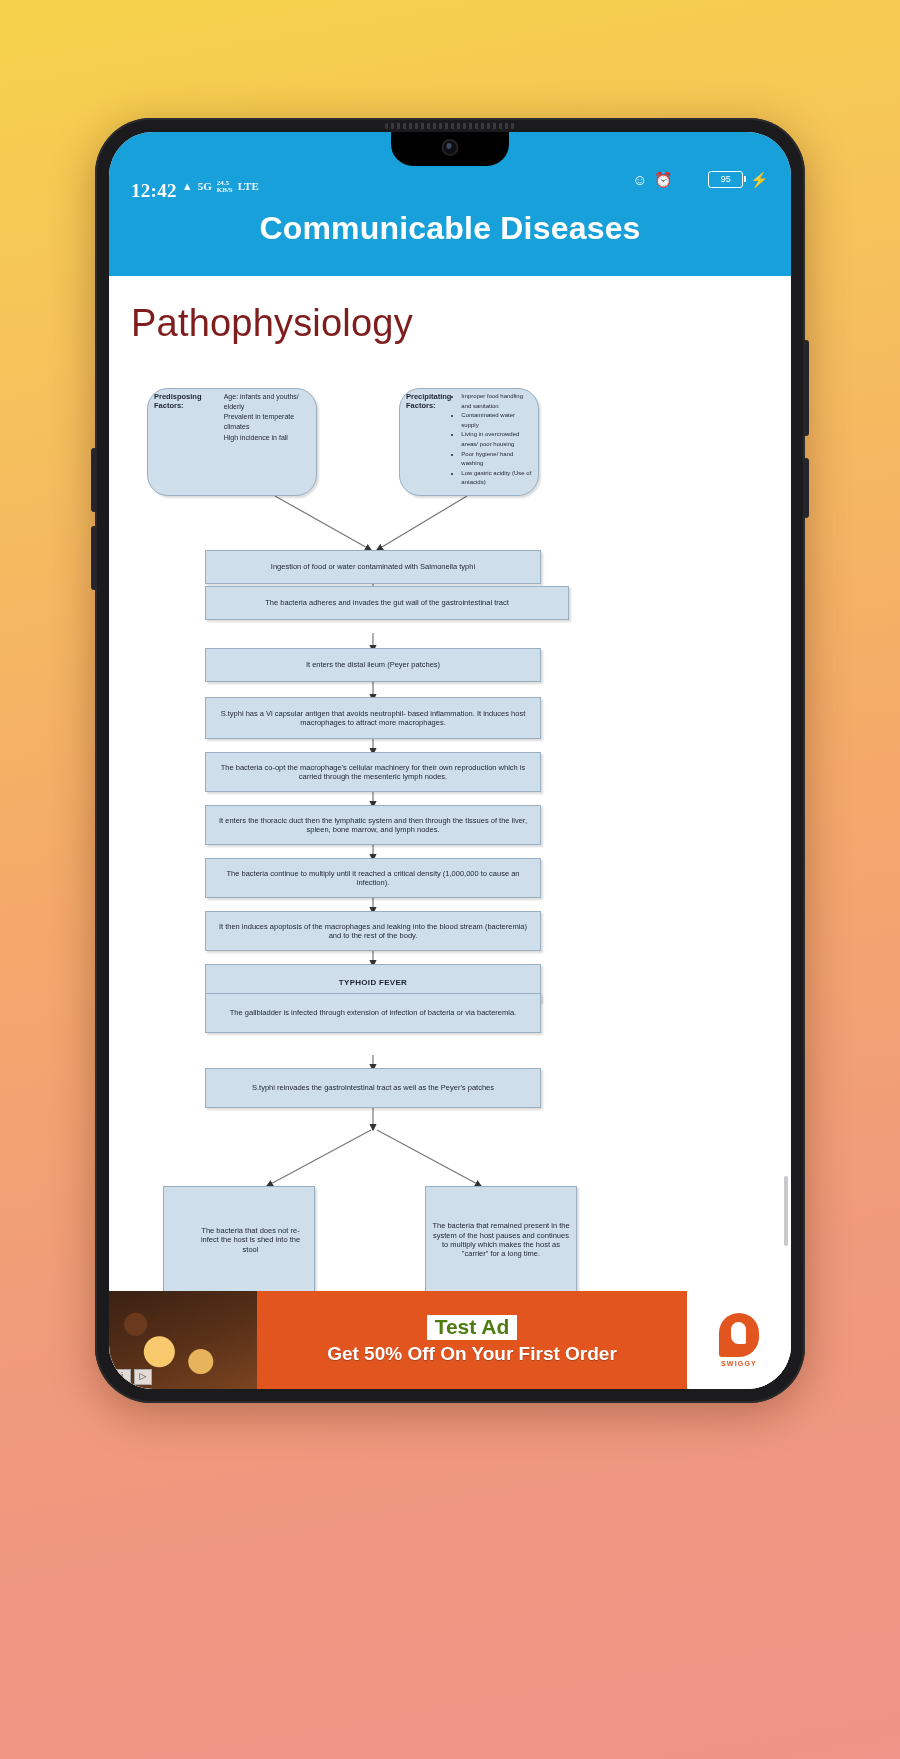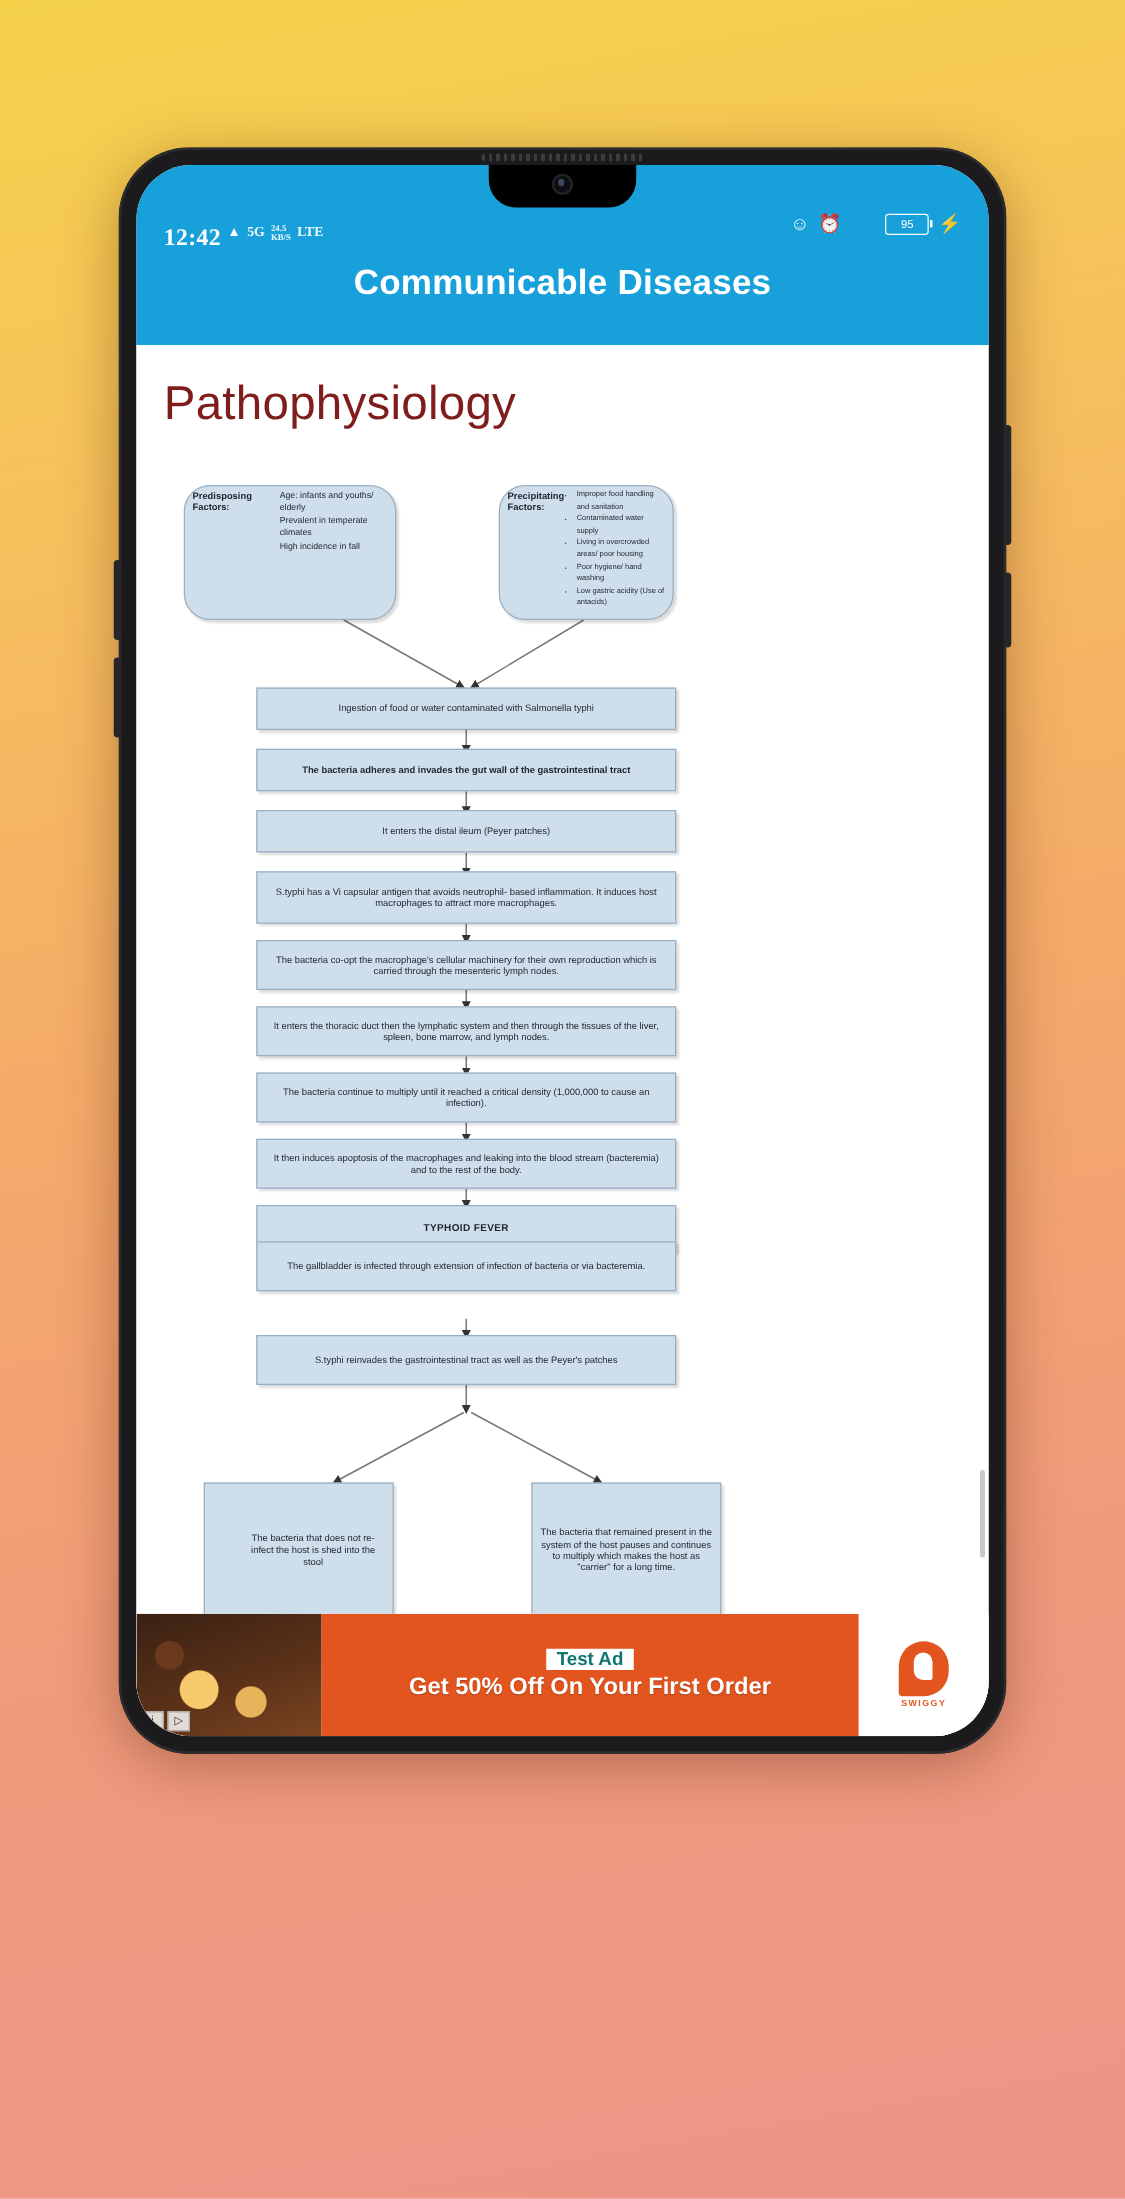--- a/index.html
+++ b/index.html
@@ -57,21 +57,21 @@
   .st-icon{font-size:15px;line-height:1;opacity:.95;}
   #battery{
     display:inline-flex;align-items:center;justify-content:center;
     min-width:29px;height:15px;border:1.6px solid #fff;border-radius:3px;
     font-size:9px;font-weight:normal;padding:0 2px;position:relative;margin-left:28px;
   }
   #battery::after{content:"";position:absolute;right:-4px;top:4px;width:2px;height:6px;background:#fff;border-radius:0 1px 1px 0;}
 
   #apptitle{
     position:absolute;left:0;right:0;top:78px;text-align:center;
-    color:#fff;font-size:28px;font-weight:bold;letter-spacing:.2px;
+    color:#fff;font-size:32px;font-weight:bold;letter-spacing:.2px;
   }
 
   
   #content{position:absolute;left:0;top:144px;right:0;bottom:0;background:#fff;overflow:hidden;}
   #page-heading{
     position:absolute;left:22px;top:26px;
     font-size:38px;color:#7f1d1d;letter-spacing:.2px;font-weight:400;
   }
   #outbreak-heading{
     position:absolute;left:22px;top:1026px;
@@ -114,21 +114,21 @@
     position:absolute;left:4px;bottom:4px;display:flex;gap:3px;
   }
   .adc{
     width:16px;height:14px;background:rgba(255,255,255,.82);
     border:1px solid #aaa;font-size:9px;line-height:12px;text-align:center;color:#333;
   }
   #ad-body{
     flex:1;background:#e2551f;color:#fff;display:flex;flex-direction:column;
     align-items:center;justify-content:center;gap:3px;
   }
-  #ad-label{background:#ffffff;color:#0f766e;font-size:15px;font-weight:bold;padding:0 8px;line-height:1.18;}
+  #ad-label{background:#ffffff;color:#4d7c0f;font-size:21px;font-weight:bold;padding:0 8px;line-height:1.18;}
   #ad-text{font-size:19px;font-weight:bold;text-shadow:0 1px 1px rgba(0,0,0,.25);}
   #ad-logo{
     width:104px;background:#fff;display:flex;flex-direction:column;
     align-items:center;justify-content:center;gap:3px;flex:none;
   }
   #ad-logo-mark{
     width:40px;height:44px;background:#e2551f;
     border-radius:20px 20px 20px 3px;position:relative;
   }
   #ad-logo-mark::after{
@@ -224,21 +224,21 @@
             <ul class="node-bullets">
               <li>Improper food handling and sanitation</li>
               <li>Contaminated water supply</li>
               <li>Living in overcrowded areas/ poor housing</li>
               <li>Poor hygiene/ hand washing</li>
               <li>Low gastric acidity (Use of antacids)</li>
             </ul>
           </div>
 
           <div class="node chain" style="left:96px;top:162px;width:336px;height:34px;">Ingestion of food or water contaminated with Salmonella typhi</div>
-          <div class="node chain" style="left:96px;top:211px;width:336px;height:34px;font-weight:bold;">The bacteria adheres and invades the gut wall of the gastrointestinal tract</div>
+          <div class="node chain" style="left:96px;top:198px;width:364px;height:34px;">The bacteria adheres and invades the gut wall of the gastrointestinal tract</div>
           <div class="node chain" style="left:96px;top:260px;width:336px;height:34px;">It enters the distal ileum (Peyer patches)</div>
           <div class="node chain" style="left:96px;top:309px;width:336px;height:42px;">S.typhi has a Vi capsular antigen that avoids neutrophil- based inflammation. It induces host macrophages to attract more macrophages.</div>
           <div class="node chain" style="left:96px;top:364px;width:336px;height:40px;">The bacteria co-opt the macrophage's cellular machinery for their own reproduction which is carried through the mesenteric lymph nodes.</div>
           <div class="node chain" style="left:96px;top:417px;width:336px;height:40px;">It enters the thoracic duct then the lymphatic system and then through the tissues of the liver, spleen, bone marrow, and lymph nodes.</div>
           <div class="node chain" style="left:96px;top:470px;width:336px;height:40px;">The bacteria continue to multiply until it reached a critical density (1,000,000 to cause an infection).</div>
           <div class="node chain" style="left:96px;top:523px;width:336px;height:40px;">It then induces apoptosis of the macrophages and leaking into the blood stream (bacteremia) and to the rest of the body.</div>
           <div class="node chain bold" style="left:96px;top:576px;width:336px;height:38px;">TYPHOID FEVER</div>
           <div class="node chain" style="left:96px;top:605px;width:336px;height:40px;">The gallbladder is infected through extension of infection of bacteria or via bacteremia.</div>
           <div class="node chain" style="left:96px;top:680px;width:336px;height:40px;">S.typhi reinvades the gastrointestinal tract as well as the Peyer's patches</div>
 

